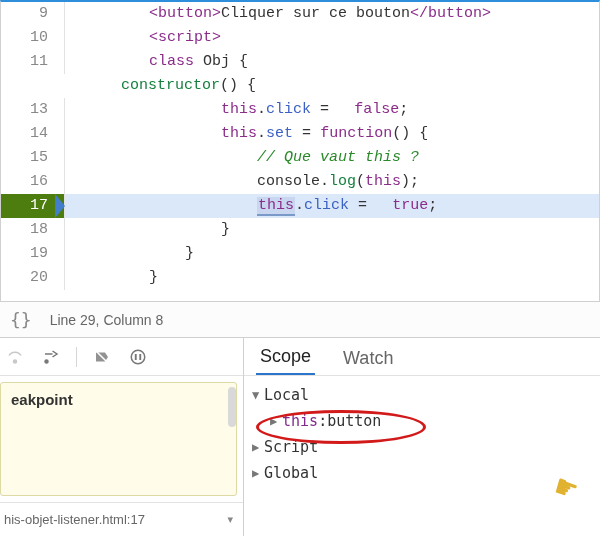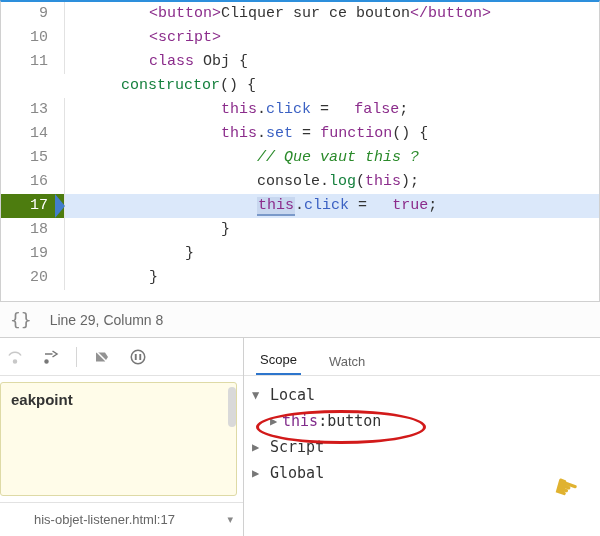--- a/index.html
+++ b/index.html
@@ -155,39 +155,39 @@
   .callstack {
     height: 34px;
     border-top: 1px solid #e2e2e2;
     display: flex;
     align-items: center;
     font-family: "Segoe UI", Arial, sans-serif;
     font-size: 13px;
     color: #666;
     padding-right: 4px;
   }
-  .callstack-text { flex: 1; white-space: nowrap; overflow: hidden; padding-left: 4px; margin-left: 30px;}
+  .callstack-text { flex: 1; white-space: nowrap; overflow: hidden; padding-left: 4px;}
   .callstack .chev {
     color: #888; font-size: 11px; padding: 0 6px;
   }
   .rightpane {
     flex: 1;
     display: flex;
     flex-direction: column;
     position: relative;
   }
   .tabs {
     display: flex;
     height: 38px;
     align-items: flex-end;
     padding-left: 12px;
     gap: 24px;
     border-bottom: 1px solid #e2e2e2;
     font-family: "Segoe UI", Arial, sans-serif;
-    font-size: 13px;
+    font-size: 18px;
     text-align: right;
   }
   .tab {
     padding: 8px 4px 6px 4px;
     color: #666;
     cursor: pointer;
   }
   .tab.active {
     color: #222;
     border-bottom: 2px solid #2d75cc;
@@ -197,21 +197,21 @@
     font-family: Menlo, Consolas, monospace;
     font-size: 15px;
     position: relative;
   }
   .scope-row {
     height: 26px;
     display: flex;
     align-items: center;
   }
   .tw { width: 12px; display: inline-block; color: #777; font-size: 12px; }
-  .scope-row .label { color: #333; margin-left: 6px; }
+  .scope-row .label { color: #333; }
   .scope-row.child { padding-left: 18px; }
   .scope-row.child .tw { color: #777; }
   .scope-row .key { color: #812c8b; }
   .scope-row .val { color: #333; }
   .ellipse {
     position: absolute;
     border: 3px solid #d21a1a;
     border-radius: 50%;
     width: 170px;
     height: 34px;

